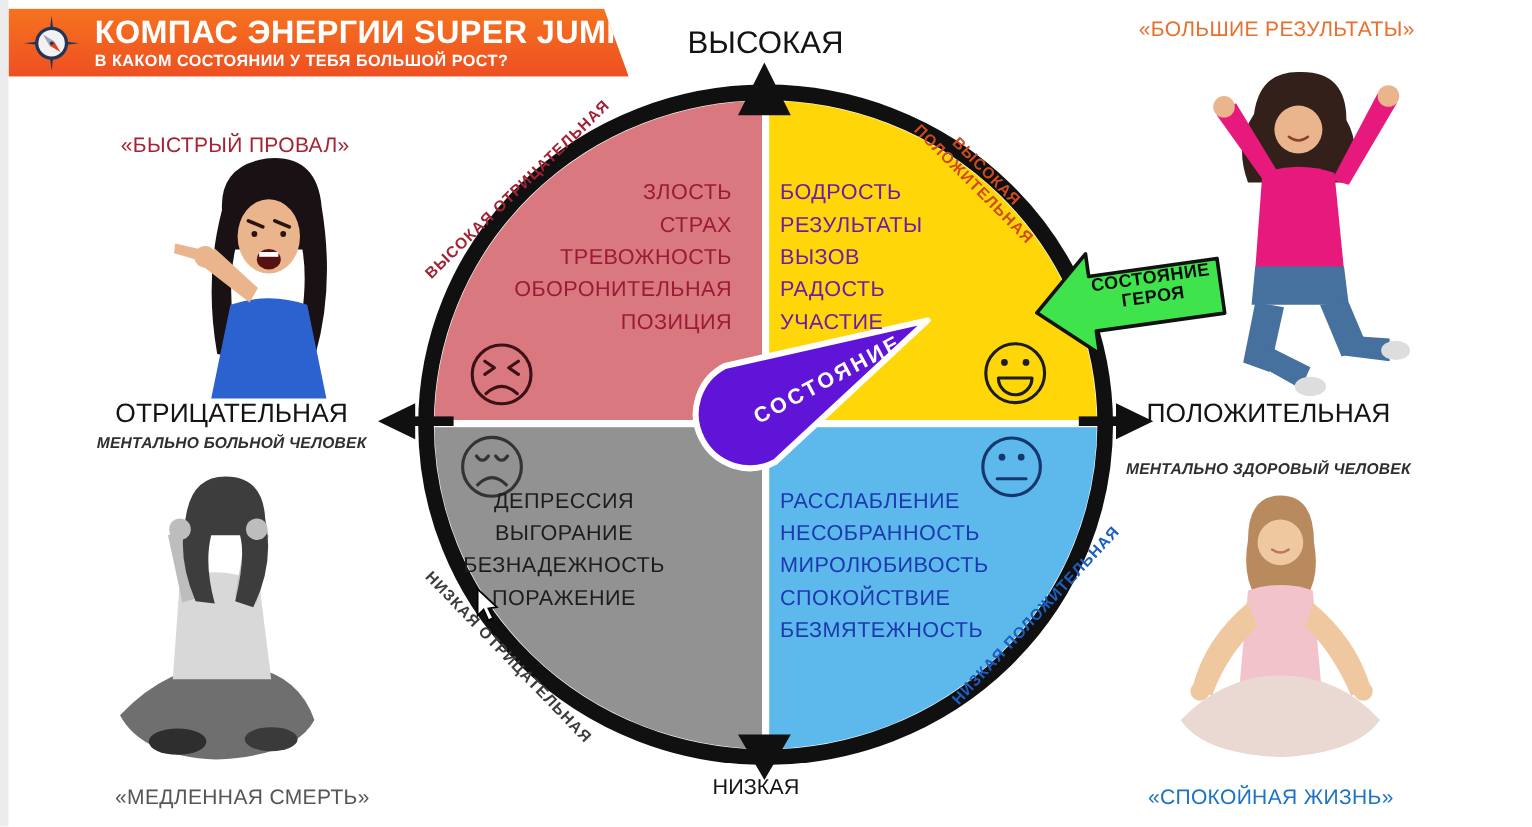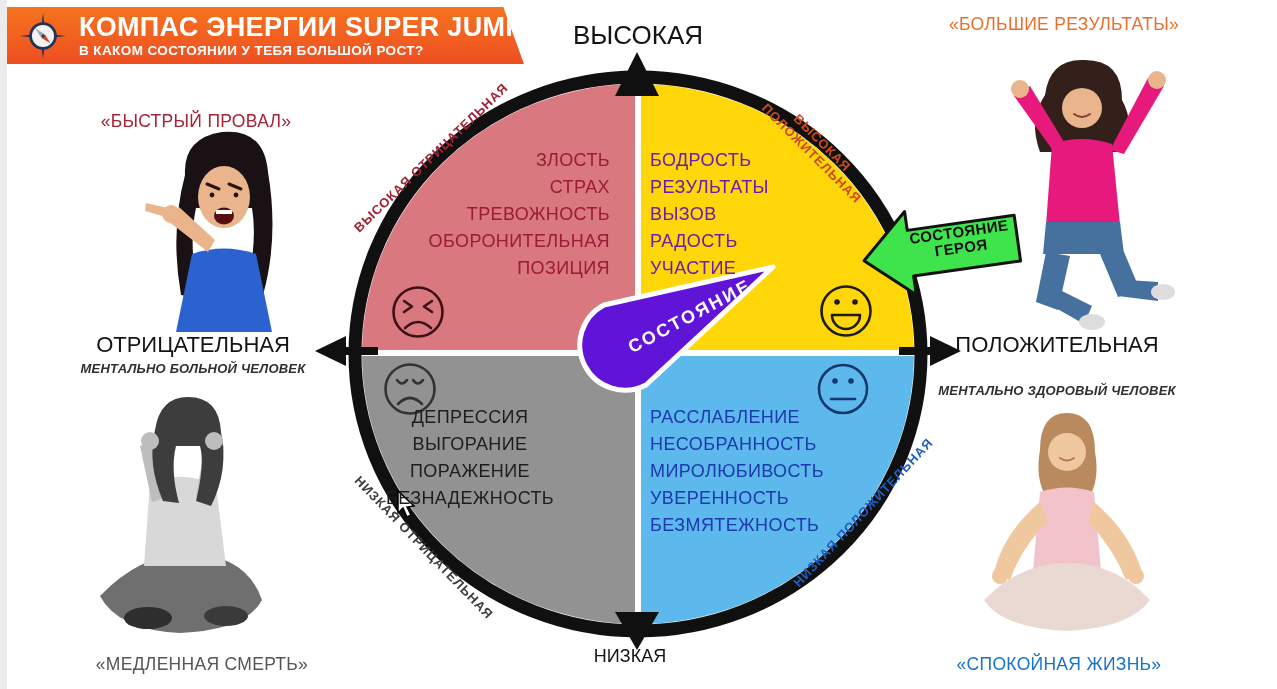--- a/index.html
+++ b/index.html
@@ -232,28 +232,28 @@
   <div class="abs qlist qlist-hp">
       <div>БОДРОСТЬ</div>
       <div>РЕЗУЛЬТАТЫ</div>
       <div>ВЫЗОВ</div>
       <div>РАДОСТЬ</div>
       <div>УЧАСТИЕ</div>
     </div>
   <div class="abs qlist qlist-ln">
       <div>ДЕПРЕССИЯ</div>
       <div>ВЫГОРАНИЕ</div>
+      <div>БЕЗНАДЕЖНОСТЬ</div>
       <div>ПОРАЖЕНИЕ</div>
-      <div>БЕЗНАДЕЖНОСТЬ</div>
     </div>
   <div class="abs qlist qlist-lp">
       <div>РАССЛАБЛЕНИЕ</div>
       <div>НЕСОБРАННОСТЬ</div>
       <div>МИРОЛЮБИВОСТЬ</div>
-      <div>УВЕРЕННОСТЬ</div>
+      <div>СПОКОЙСТВИЕ</div>
       <div>БЕЗМЯТЕЖНОСТЬ</div>
     </div>
 
   <div class="abs state-label">СОСТОЯНИЕ</div>
   <div class="abs hero-label">
     <div>СОСТОЯНИЕ</div>
     <div>ГЕРОЯ</div>
   </div>
 
 </div>

